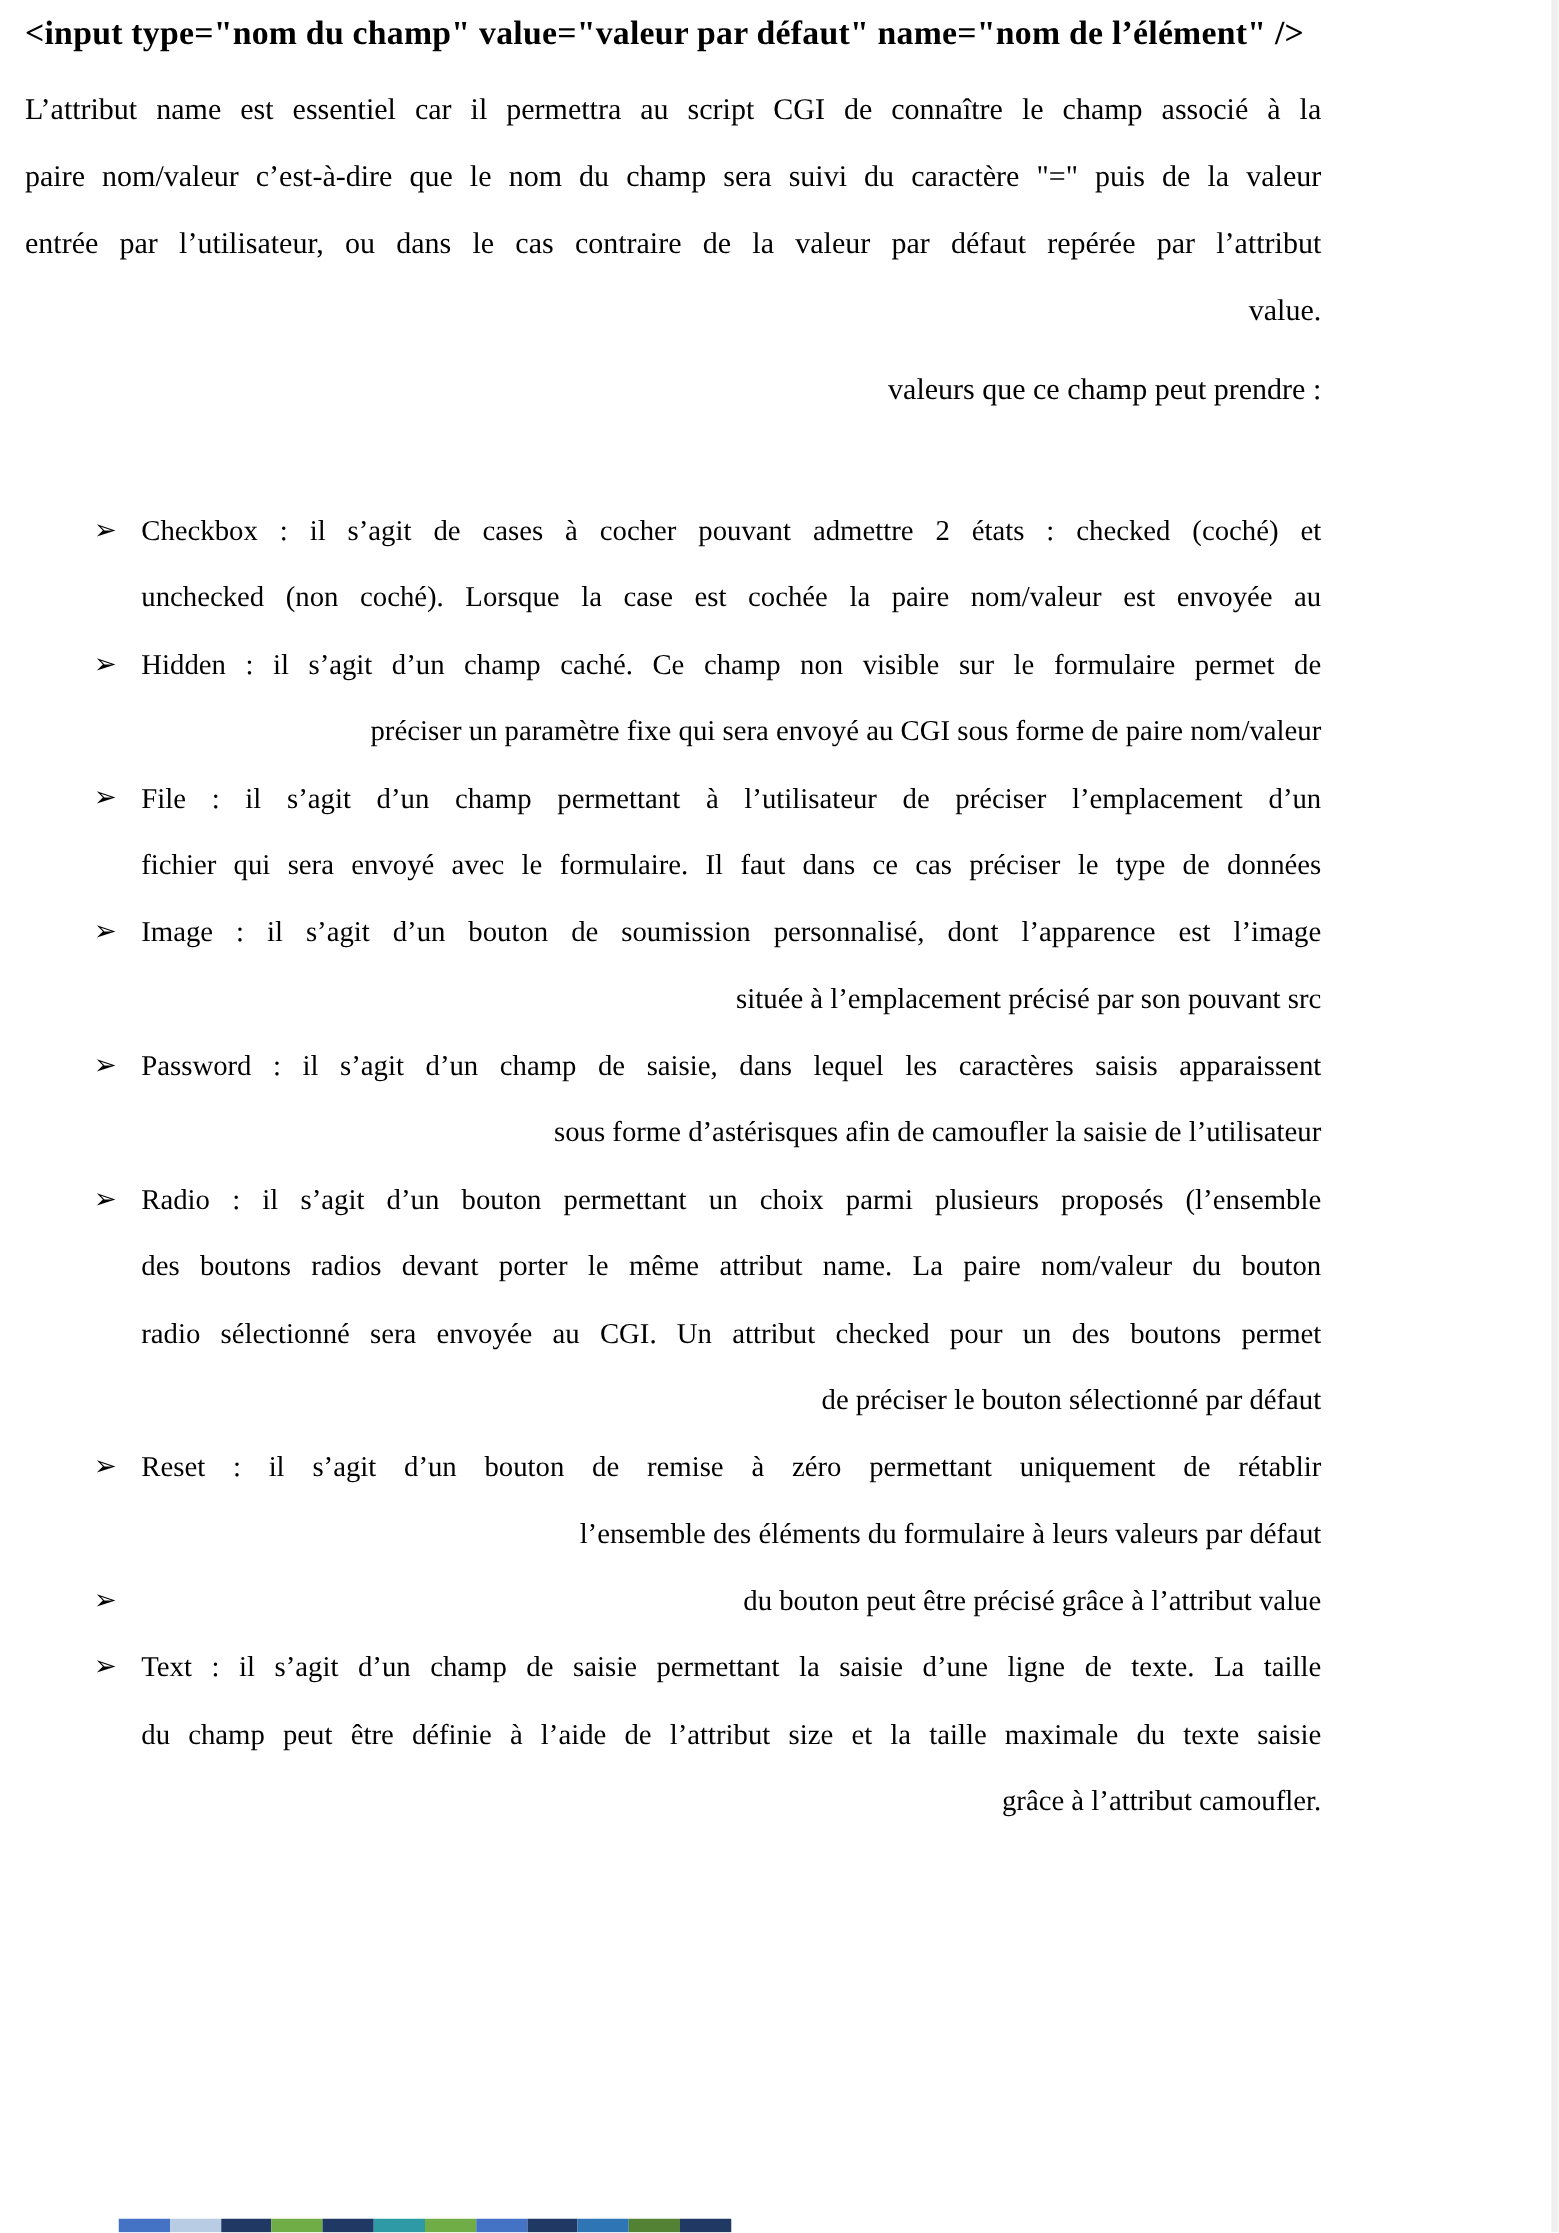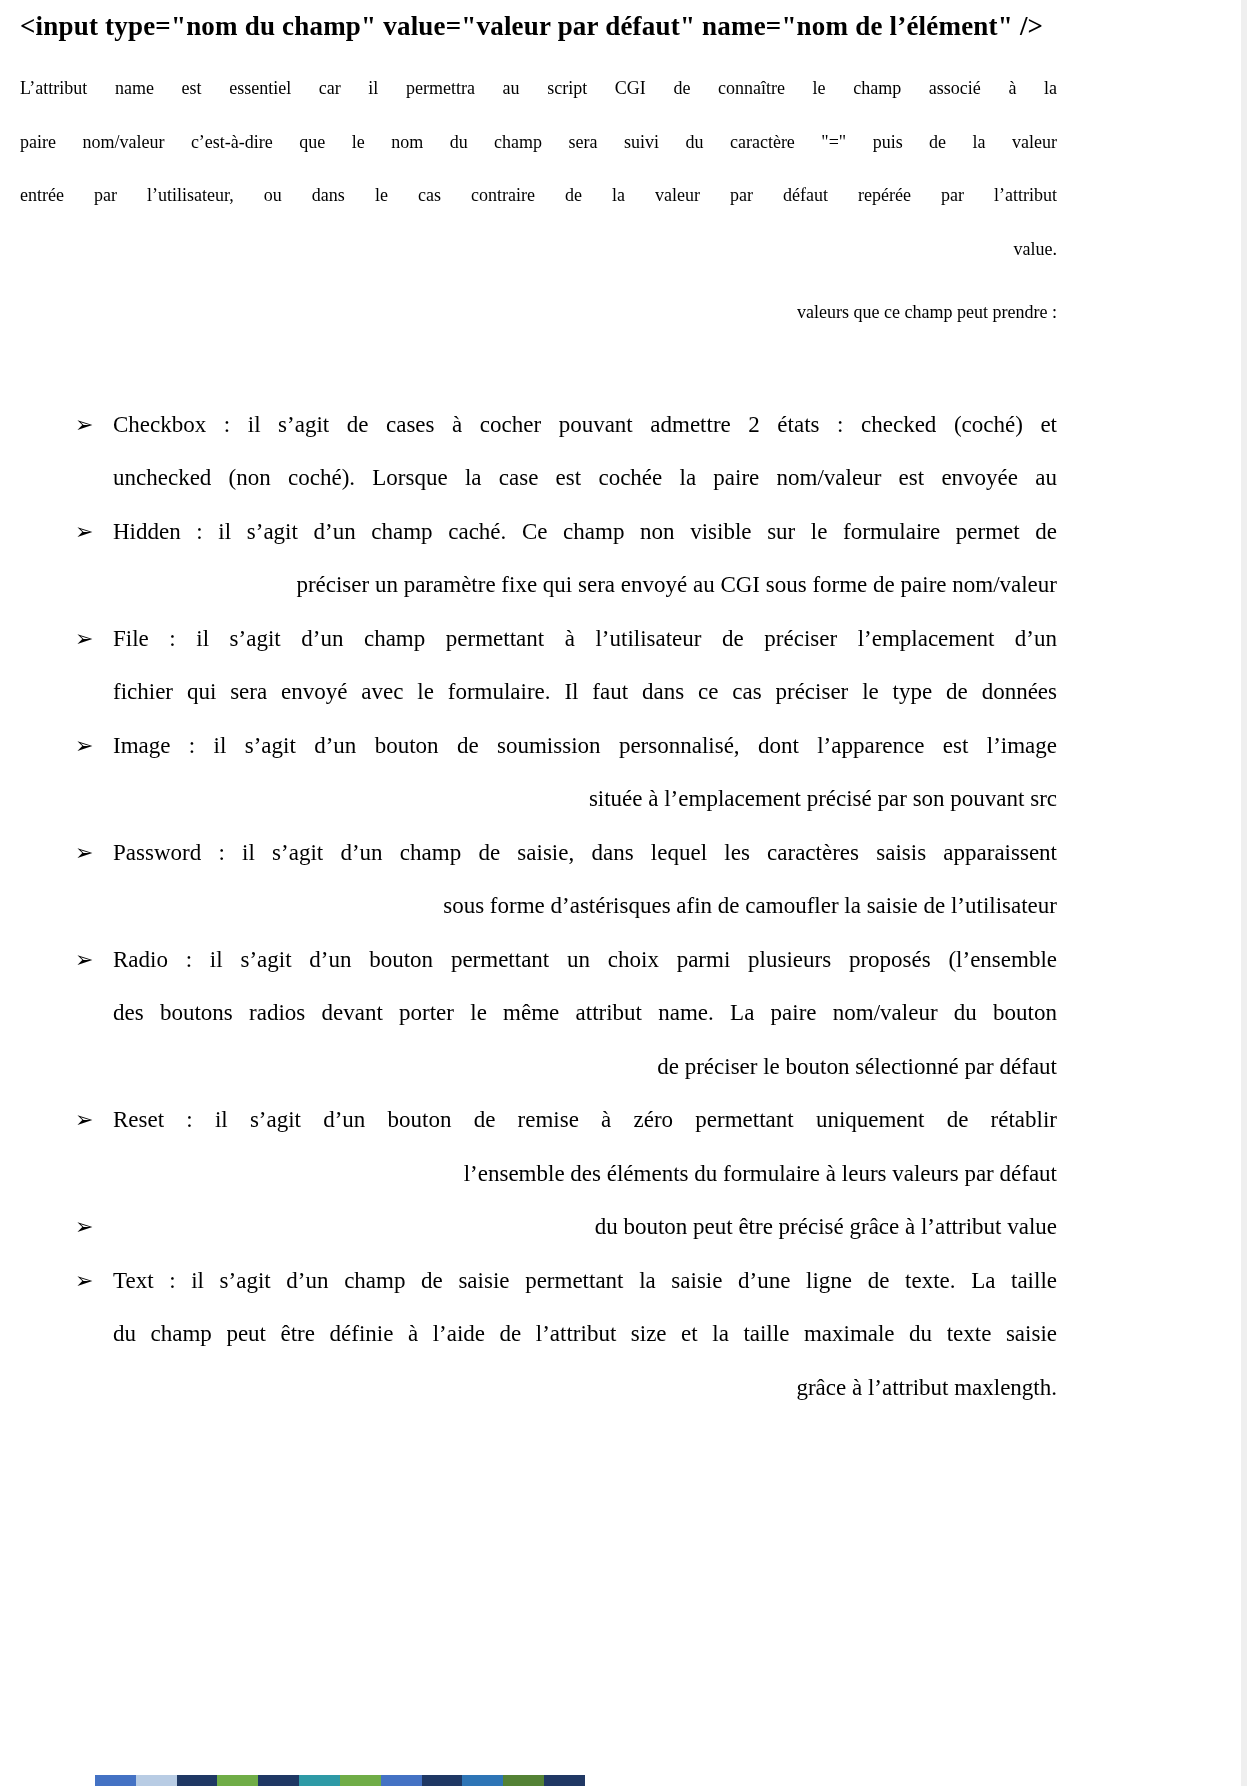--- a/index.html
+++ b/index.html
@@ -24,21 +24,21 @@
   }
   .code-title {
     margin: 4px 0 0 0;
     font-size: 27px;
     font-weight: bold;
     line-height: 44px;
     white-space: nowrap;
     letter-spacing: 0.2px;
   }
   .para {
-    font-size: 18px;
+    font-size: 24px;
     line-height: 53.5px;
   }
   .para-1 { margin-top: 14px; }
   .para-2 { margin-top: 10px; }
   .line { text-align: right; }
   .line.j {
     text-align: justify;
     text-align-last: justify;
   }
   .bullet-list {
@@ -122,36 +122,37 @@
         </li>
         <li class="bullet-item">
           <span class="bullet-glyph">➢</span>
           <div class="line j">Password : il s’agit d’un champ de saisie, dans lequel les caractères saisis apparaissent</div>
           <div class="line">sous forme d’astérisques afin de camoufler la saisie de l’utilisateur</div>
         </li>
         <li class="bullet-item">
           <span class="bullet-glyph">➢</span>
           <div class="line j">Radio : il s’agit d’un bouton permettant un choix parmi plusieurs proposés (l’ensemble</div>
           <div class="line j">des boutons radios devant porter le même attribut name. La paire nom/valeur du bouton</div>
+          <div class="line j">radio sélectionné sera envoyée au CGI. Un attribut checked pour un des boutons permet</div>
           <div class="line">de préciser le bouton sélectionné par défaut</div>
         </li>
         <li class="bullet-item">
           <span class="bullet-glyph">➢</span>
           <div class="line j">Reset : il s’agit d’un bouton de remise à zéro permettant uniquement de rétablir</div>
           <div class="line">l’ensemble des éléments du formulaire à leurs valeurs par défaut</div>
         </li>
         <li class="bullet-item">
           <span class="bullet-glyph">➢</span>
           <div class="line">du bouton peut être précisé grâce à l’attribut value</div>
         </li>
         <li class="bullet-item">
           <span class="bullet-glyph">➢</span>
           <div class="line j">Text : il s’agit d’un champ de saisie permettant la saisie d’une ligne de texte. La taille</div>
           <div class="line j">du champ peut être définie à l’aide de l’attribut size et la taille maximale du texte saisie</div>
-          <div class="line">grâce à l’attribut maxlength.</div>
+          <div class="line">grâce à l’attribut camoufler.</div>
         </li>
       </ul>
   </div>
   <div id="bottom-strip" class="bottom-strip">
       <span style="background: rgb(68, 114, 196);"></span>
       <span style="background: rgb(184, 204, 228);"></span>
       <span style="background: rgb(31, 56, 100);"></span>
       <span style="background: rgb(112, 173, 71);"></span>
       <span style="background: rgb(31, 56, 100);"></span>
       <span style="background: rgb(46, 154, 166);"></span>

